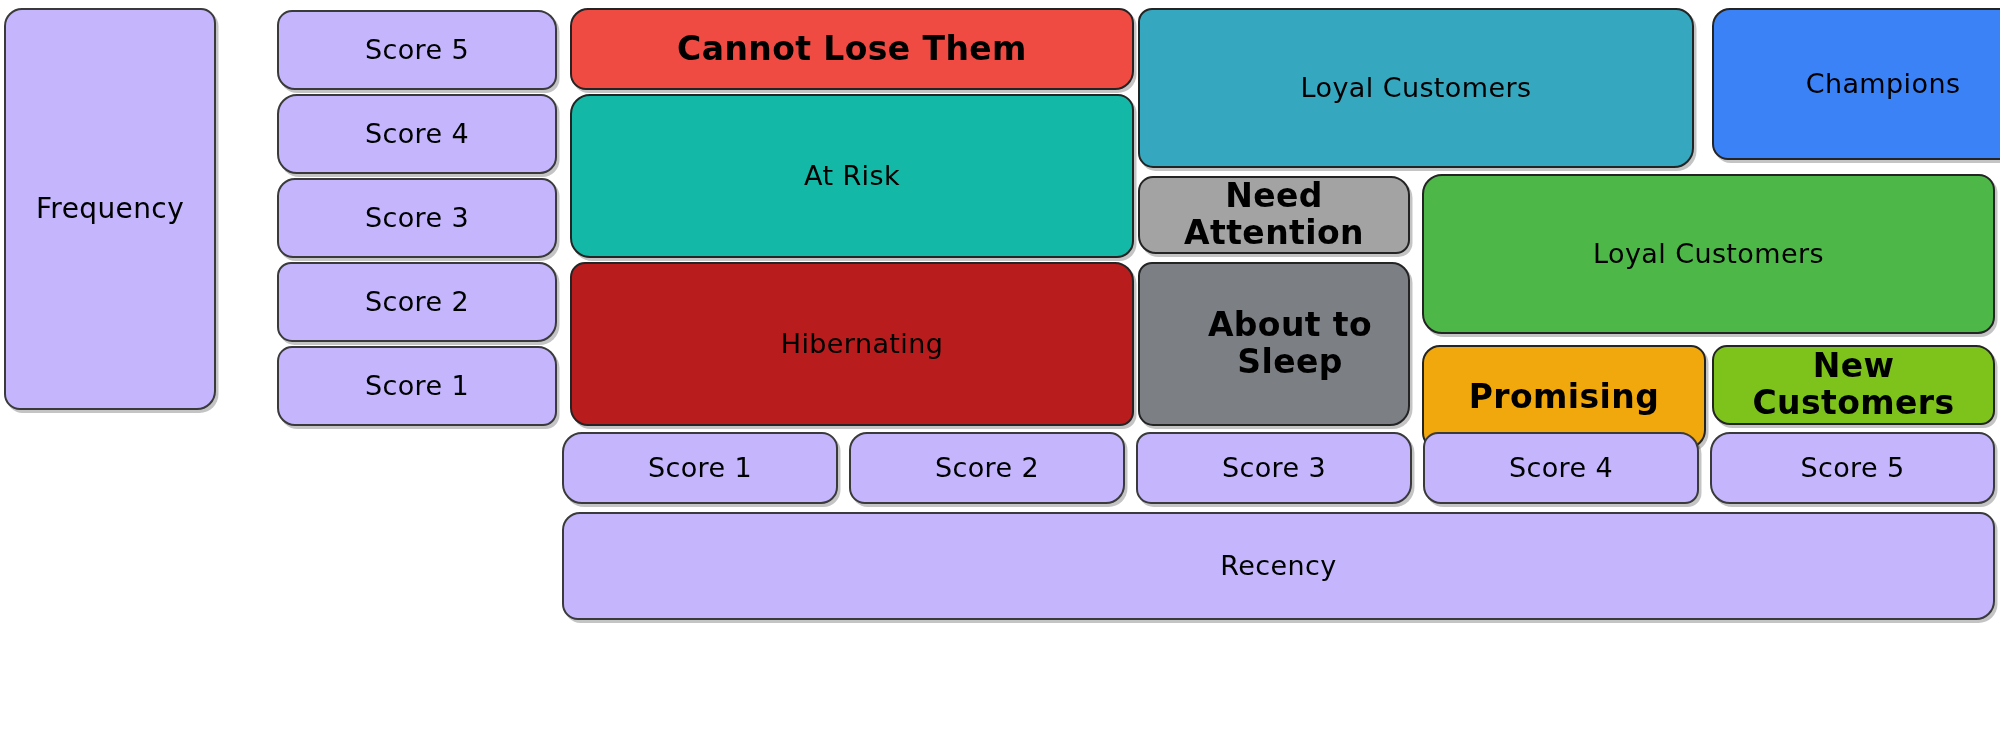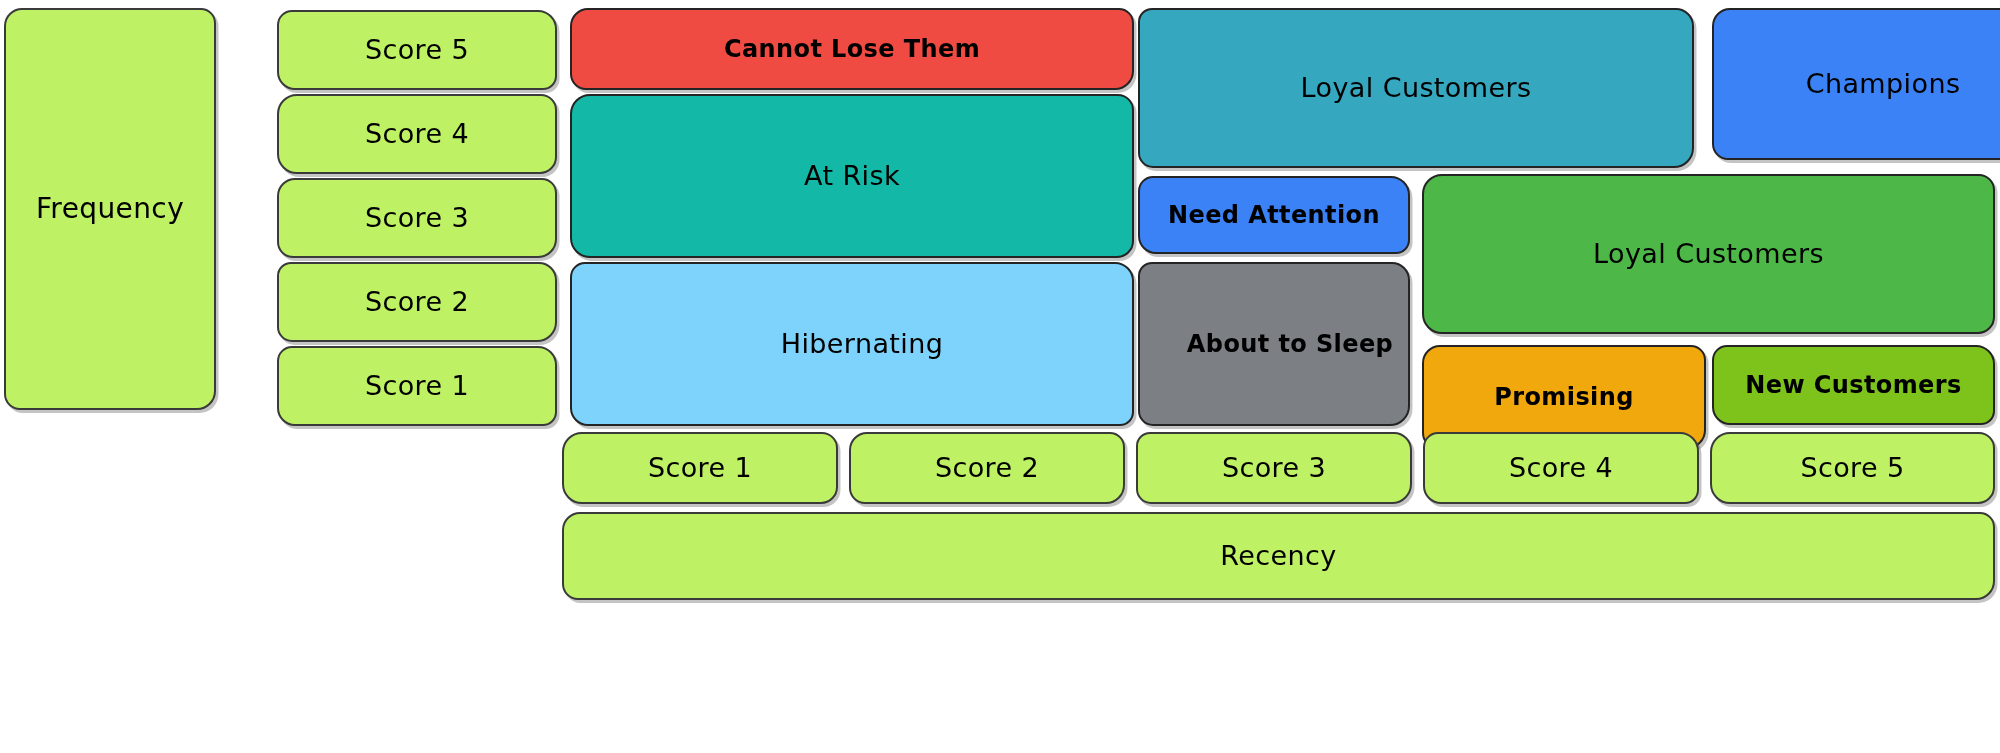--- a/index.html
+++ b/index.html
@@ -23,27 +23,27 @@
     letter-spacing:.4px;
     line-height:1.12;
     padding:2px 8px;
   }
   
   .box.w1{border-radius:18px 15px 19px 16px;}
   .box.w2{border-radius:15px 19px 14px 18px;}
   .box.w3{border-radius:20px 16px 17px 20px;}
   .box.w4{border-radius:14px 18px 20px 15px;}
 
-  .axis-box{background:#bef264;border-color:#3a3a3a;border-width:2px;}
+  .axis-box{background:#c4b5fd;border-color:#3a3a3a;border-width:2px;}
   .axis-box .lbl{font-size:27px;font-weight:400;}
 
   .freq-box .lbl{font-size:28px;}
   .recency-box .lbl{font-size:27px;}
 
-  .seg .lbl{font-size:24px;font-weight:700;}
+  .seg .lbl{font-size:33px;font-weight:700;}
   .seg.big .lbl{font-size:27px;font-weight:400;text-align:right;}
 
   
   .seg{border-color:#242424;}
 </style>
 </head>
 <body>
 
 <div id="stage">
 
@@ -68,33 +68,33 @@
   </div>
 
   <div class="box seg w1" style="left:570px;top:8px;width:564px;height:82px;background:#EF4B43;">
     <span class="lbl">Cannot Lose Them</span>
   </div>
 
   <div class="box seg big w3" style="left:570px;top:94px;width:564px;height:164px;background:#14b8a6;">
     <span class="lbl">At Risk</span>
   </div>
 
-  <div class="box seg big w2" style="left:570px;top:262px;width:564px;height:164px;background:#7dd3fc;padding-left:28px;">
+  <div class="box seg big w2" style="left:570px;top:262px;width:564px;height:164px;background:#b91c1c;padding-left:28px;">
     <span class="lbl">Hibernating</span>
   </div>
 
   <div class="box seg big w4" style="left:1138px;top:8px;width:556px;height:160px;background:#35A7BF;">
     <span class="lbl">Loyal Customers</span>
   </div>
 
   <div class="box seg big w1" style="left:1712px;top:8px;width:342px;height:152px;background:#3b82f6;">
     <span class="lbl">Champions</span>
   </div>
 
-  <div class="box seg w2" style="left:1138px;top:176px;width:272px;height:78px;background:#3b82f6;">
+  <div class="box seg w2" style="left:1138px;top:176px;width:272px;height:78px;background:#a3a3a3;">
     <span class="lbl">Need Attention</span>
   </div>
 
   <div class="box seg big w3" style="left:1422px;top:174px;width:573px;height:160px;background:#4DB748;">
     <span class="lbl">Loyal Customers</span>
   </div>
 
   <div class="box seg w4" style="left:1138px;top:262px;width:272px;height:164px;background:#7C8085;padding-left:40px;">
     <span class="lbl">About to Sleep</span>
   </div>
@@ -116,17 +116,17 @@
   <div class="box axis-box w4" style="left:1136px;top:432px;width:276px;height:72px;">
     <span class="lbl">Score 3</span>
   </div>
   <div class="box axis-box w2" style="left:1423px;top:432px;width:276px;height:72px;">
     <span class="lbl">Score 4</span>
   </div>
   <div class="box axis-box w3" style="left:1710px;top:432px;width:285px;height:72px;">
     <span class="lbl">Score 5</span>
   </div>
 
-  <div class="box axis-box recency-box w1" style="left:562px;top:512px;width:1433px;height:88px;">
+  <div class="box axis-box recency-box w1" style="left:562px;top:512px;width:1433px;height:108px;">
     <span class="lbl">Recency</span>
   </div>
 
 </div>
 
 </body></html>

